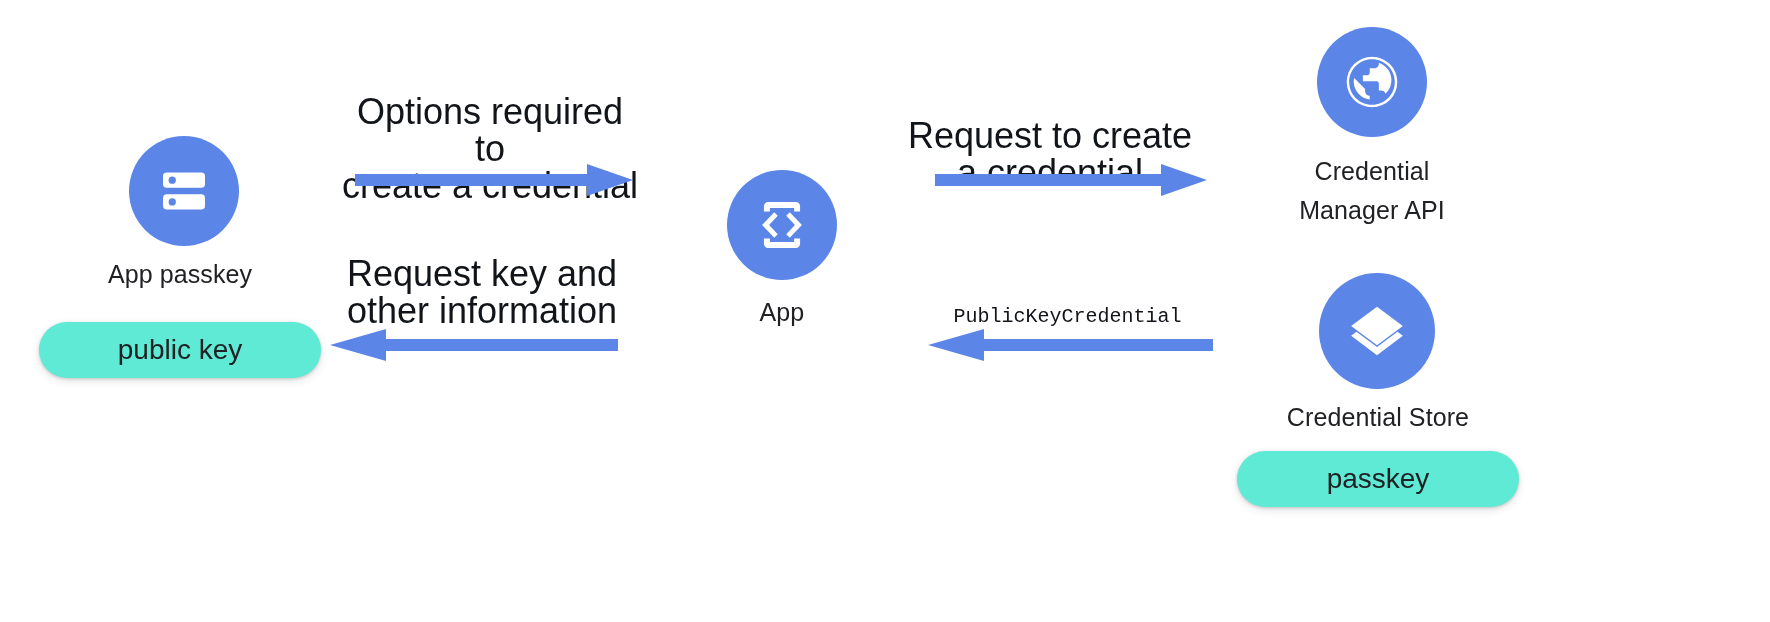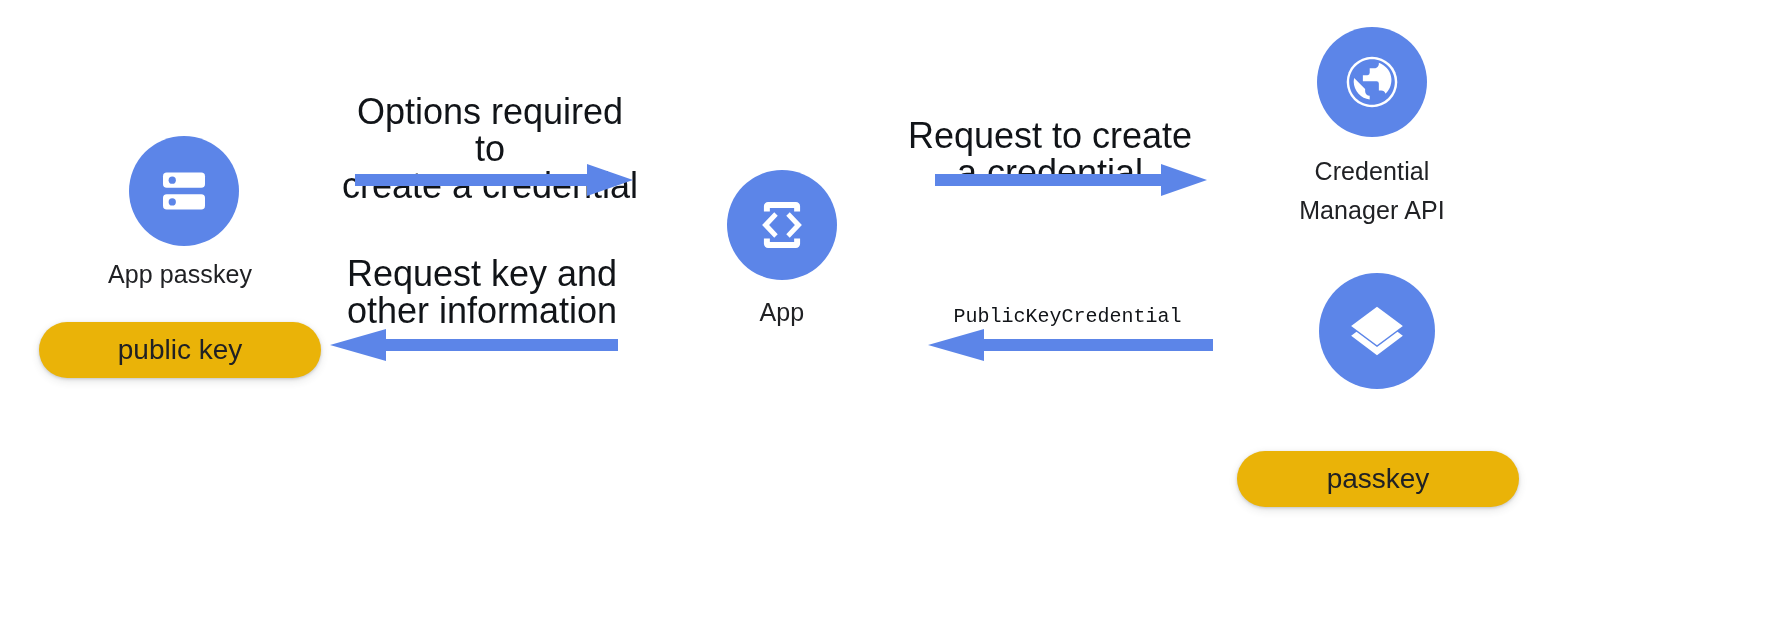--- a/index.html
+++ b/index.html
@@ -35,21 +35,21 @@
     text-align: center;
     font-size: 25px;
     line-height: 39px;
     color: #202124;
     letter-spacing: 0.1px;
     white-space: pre-line;
   }
 
   
   .pill {
-    background: #eab308;
+    background: #5eead4;
     border-radius: 999px;
     box-shadow: 0 1px 3px rgba(60,64,67,0.22), 0 3px 9px rgba(60,64,67,0.14);
     display: flex;
     align-items: center;
     justify-content: center;
     font-size: 28px;
     color: #202124;
   }
 
   
@@ -145,15 +145,16 @@
 Manager API</div>
 
   <div class="abs" style="left:1319px; top:273px;">
     <div class="bubble" style="width:116px; height:116px;">
       <svg width="66" height="66" viewBox="0 0 24 24" aria-hidden="true">
         <path d="M12 3.2 L21.4 10.2 L12 17.2 L2.6 10.2 Z" fill="#ffffff"></path>
         <path d="M4.55 12.25 L2.6 13.7 L12 20.8 L21.4 13.7 L19.45 12.25 L12 17.85 Z" fill="#ffffff"></path>
       </svg>
     </div>
   </div>
+  <div class="abs node-label" style="left:1210px; top:398px; width:336px;">Credential Store</div>
   <div class="abs pill" style="left:1237px; top:451px; width:282px; height:56px;">passkey</div>
 
 </div>
 
 </body></html>

